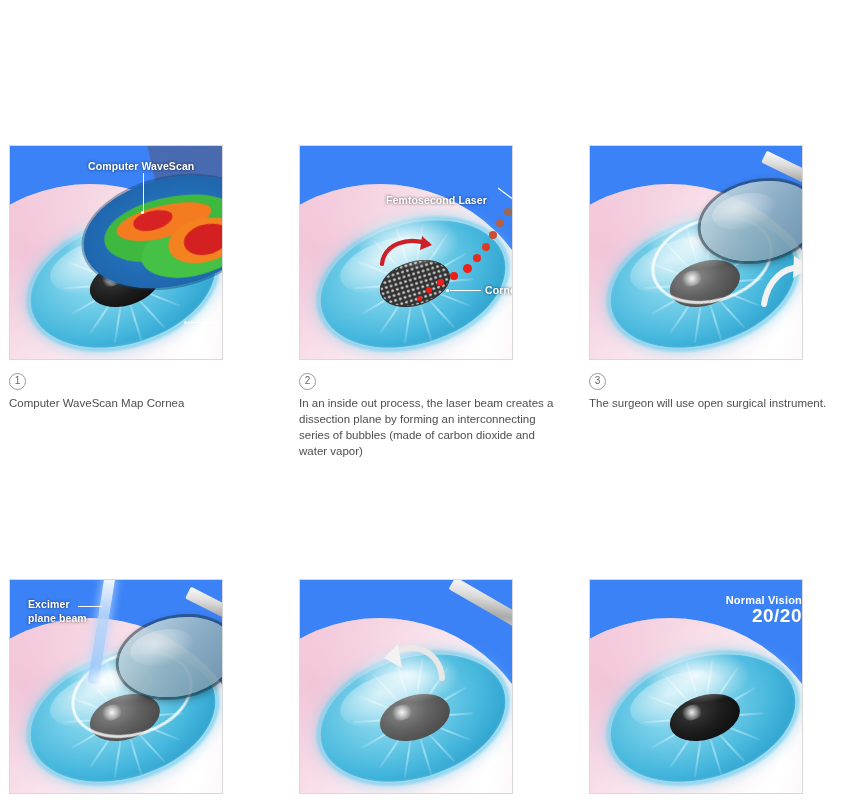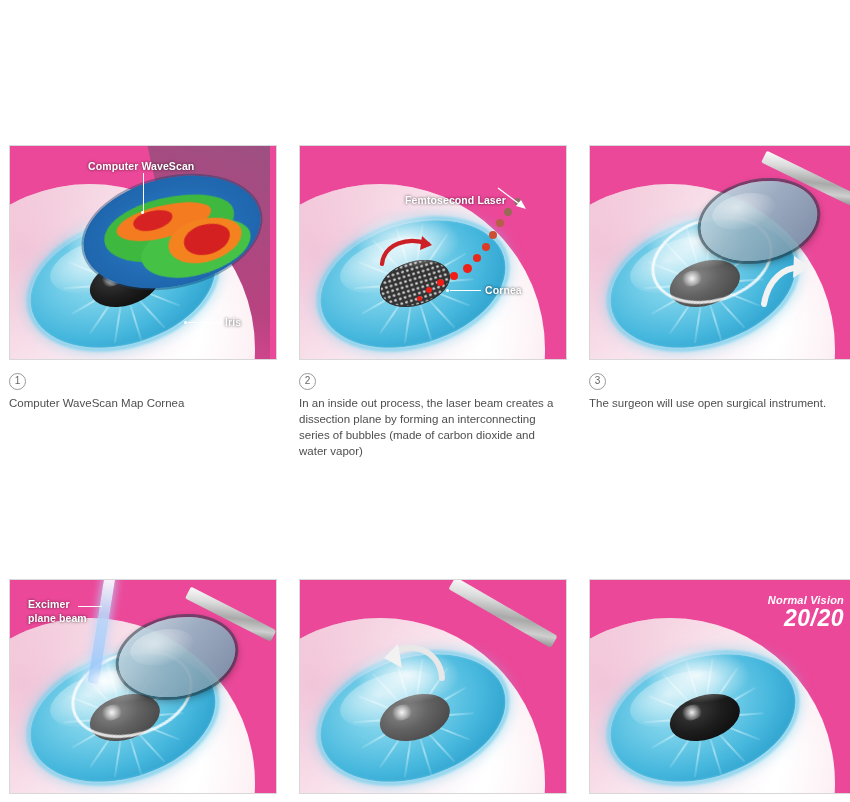--- a/index.html
+++ b/index.html
@@ -56,23 +56,23 @@
     margin-right: 40px;
     position: relative;
   }
   .cell:last-child { margin-right: 0; }
   .cell-0 { margin-left: 9px; }
   .cell-1 { margin-left: 0px; }
 
   
   .panel {
     position: relative;
-    width: 268px;
+    width: 214px;
     height: 215px;
-    background: #ec4899;
+    background: #3b82f6;
     overflow: hidden;
     border: 1px solid #d8d8d8;
     box-sizing: border-box;
   }
 
   
   .sclera {
     position: absolute;
     width: 330px;
     height: 330px;
@@ -231,33 +231,32 @@
     color: #ffffff;
     font-size: 10.5px;
     font-weight: 700;
     letter-spacing: 0.1px;
     line-height: 1.25;
     text-shadow: 0 0 3px rgba(0,0,0,0.7);
     white-space: nowrap;
   }
   .vision-box {
     position: absolute;
-    right: 12px;
+    right: 0;
     top: 14px;
     text-align: right;
     color: #ffffff;
-    font-style: italic;
   }
   .vision-label {
     font-size: 11px;
     font-weight: 700;
     letter-spacing: 0.2px;
   }
   .vision-value {
-    font-size: 23px;
+    font-size: 19px;
     font-weight: 700;
     line-height: 1.05;
     letter-spacing: 0.5px;
   }
   .leader {
     position: absolute;
     background: #ffffff;
     height: 1px;
   }
   .leader.v { width: 1px; }
@@ -457,21 +456,21 @@
         <div class="ldot" style="left:196px; top:73px;  width:8px;  height:8px;  background:#b55f46;"></div>
         <div class="ldot" style="left:189px; top:85px;  width:8px;  height:8px;  background:#cc4f33;"></div>
         <div class="ldot" style="left:182px; top:97px;  width:8px;  height:8px;  background:#dd3b24;"></div>
         <div class="ldot" style="left:173px; top:108px; width:8px;  height:8px;  background:#e62a1c;"></div>
         <div class="ldot" style="left:163px; top:118px; width:9px;  height:9px;  background:#ee2018;"></div>
         <div class="ldot" style="left:150px; top:126px; width:8px;  height:8px;  background:#f01c16;"></div>
         <div class="ldot" style="left:137px; top:133px; width:7px;  height:7px;  background:#f01c16;"></div>
         <div class="ldot" style="left:126px; top:141px; width:6px;  height:6px;  background:#f01c16;"></div>
         <div class="ldot" style="left:117px; top:150px; width:5px;  height:5px;  background:#f01c16;"></div>
 
-        <div class="plabel" style="left:86px; top:48px;margin-left:19px;">Femtosecond Laser</div>
+        <div class="plabel" style="left:86px; top:48px;">Femtosecond Laser</div>
         <svg class="arrow-svg" style="left:196px; top:40px;" width="36" height="26" viewBox="0 0 36 26">
           <path d="M2 2 L26 20" stroke="#ffffff" stroke-width="1.3" fill="none"></path>
           <path d="M20 20 L30 23 L25 14 Z" fill="#ffffff"></path>
         </svg>
 
         <div class="plabel" style="left:185px; top:138px;">Cornea</div>
         <div class="leader" style="left:150px; top:144px; width:31px;"></div>
         <div class="dotmark" style="left:146px; top:143px;"></div>
       </div>
 

